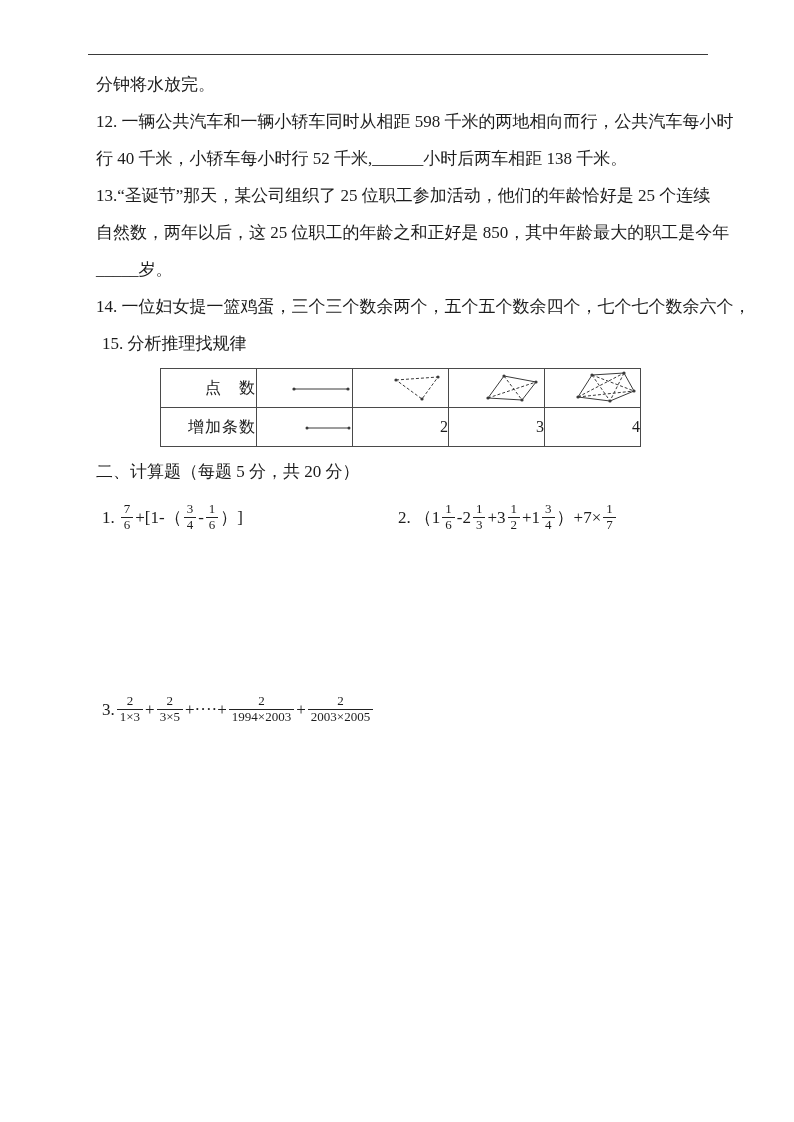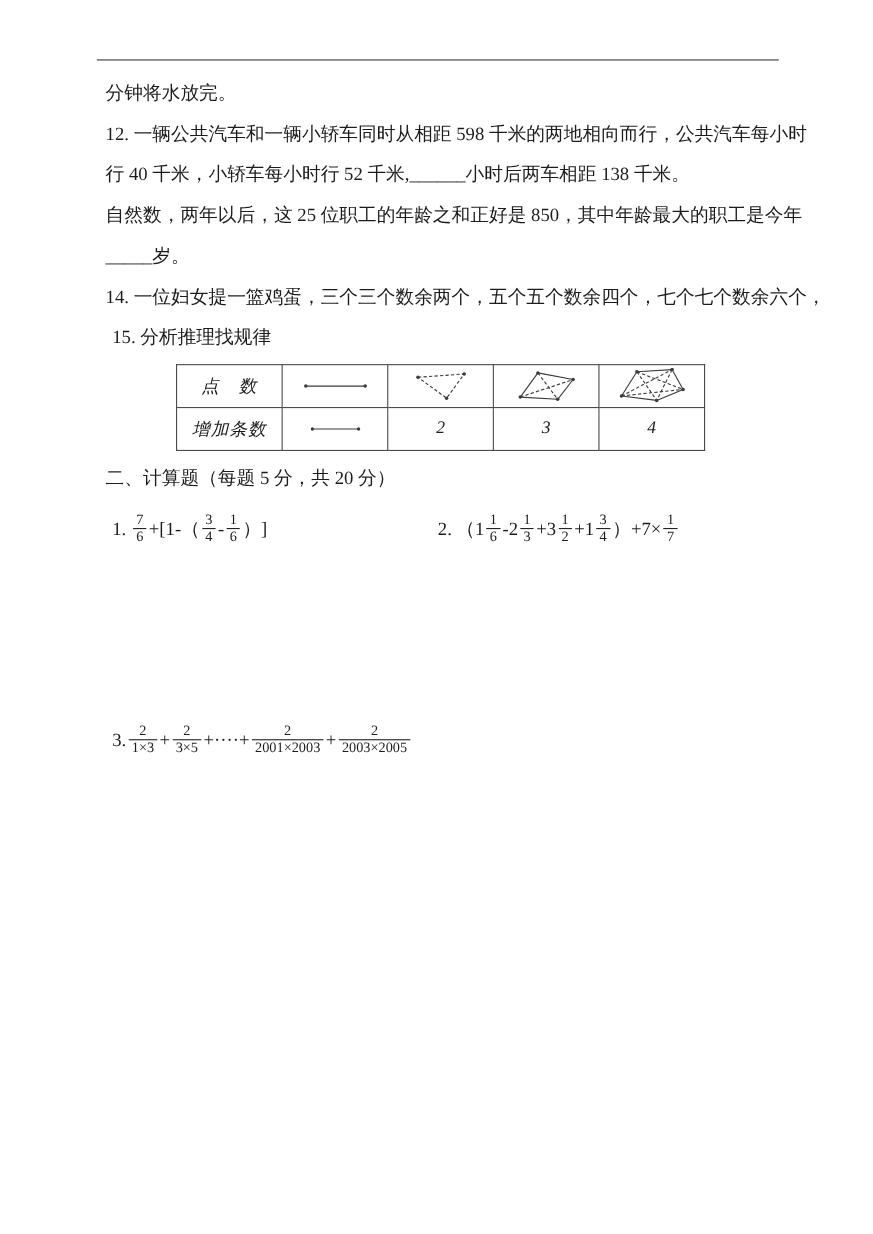--- a/index.html
+++ b/index.html
@@ -17,24 +17,23 @@
   .indented{margin-left:6px;font-family:Liberation Serif, serif;}
 
   table.rule-table{
     border-collapse:collapse;
     margin:6px 0 4px 64px;
     table-layout:fixed;
   }
   table.rule-table td{
     border:1px solid #4a4a4a;
     width:95px;height:38px;
-    text-align:center;vertical-align:middle;
+    text-align:right;vertical-align:middle;
     font-size:16px;line-height:normal;
     padding:0;
-    font-style:italic;
   }
   table.rule-table td.hdr{letter-spacing:1px;}
   .diag{display:inline-block;vertical-align:middle;}
 
   .section-title{margin-top:6px;}
 
   .calc-row{display:flex;margin-top:6px;line-height:44px;}
   .calc-problem{white-space:nowrap;font-size:17px;}
   .calc-problem.first{width:296px;margin-left:6px;}
   .calc-problem .lbl{margin-right:4px;}
@@ -50,20 +49,21 @@
 </head>
 <body>
 
 <div class="page">
   <div class="topline"></div>
 
   <div class="content">
     <div class="tline">分钟将水放完。</div>
     <div class="tline">12. 一辆公共汽车和一辆小轿车同时从相距 598 千米的两地相向而行，公共汽车每小时</div>
     <div class="tline">行 40 千米，小轿车每小时行 52 千米,______小时后两车相距 138 千米。</div>
+    <div class="tline">13.“圣诞节”那天，某公司组织了 25 位职工参加活动，他们的年龄恰好是 25 个连续</div>
     <div class="tline">自然数，两年以后，这 25 位职工的年龄之和正好是 850，其中年龄最大的职工是今年</div>
     <div class="tline">_____岁。</div>
     <div class="tline">14. 一位妇女提一篮鸡蛋，三个三个数余两个，五个五个数余四个，七个七个数余六个，</div>
     <div class="tline indented">15. 分析推理找规律</div>
 
     <table class="rule-table">
       <tbody>
         <tr>
           <td class="hdr">点　数</td>
           <td>
@@ -136,16 +136,16 @@
     <div class="calc-row">
       <div class="calc-problem first">
         <span class="lbl">1.</span><span class="frac"><span class="n">7</span><span class="d">6</span></span><span>+[1-（</span><span class="frac"><span class="n">3</span><span class="d">4</span></span><span>-</span><span class="frac"><span class="n">1</span><span class="d">6</span></span><span>）]</span>
       </div>
       <div class="calc-problem">
         <span class="lbl">2.</span><span>（1</span><span class="frac"><span class="n">1</span><span class="d">6</span></span><span>-2</span><span class="frac"><span class="n">1</span><span class="d">3</span></span><span>+3</span><span class="frac"><span class="n">1</span><span class="d">2</span></span><span>+1</span><span class="frac"><span class="n">3</span><span class="d">4</span></span><span>）+7×</span><span class="frac"><span class="n">1</span><span class="d">7</span></span>
       </div>
     </div>
 
     <div class="calc3">
-      <span class="lbl">3.</span><span class="frac"><span class="n">2</span><span class="d">1×3</span></span><span>+</span><span class="frac"><span class="n">2</span><span class="d">3×5</span></span><span>+····+</span><span class="frac"><span class="n">2</span><span class="d">2001×2003</span></span><span>+</span><span class="frac"><span class="n">2</span><span class="d">2003×2005</span></span>
+      <span class="lbl">3.</span><span class="frac"><span class="n">2</span><span class="d">1×3</span></span><span>+</span><span class="frac"><span class="n">2</span><span class="d">3×5</span></span><span>+····+</span><span class="frac"><span class="n">2</span><span class="d">1994×2003</span></span><span>+</span><span class="frac"><span class="n">2</span><span class="d">2003×2005</span></span>
     </div>
   </div>
 </div>
 
 </body></html>

